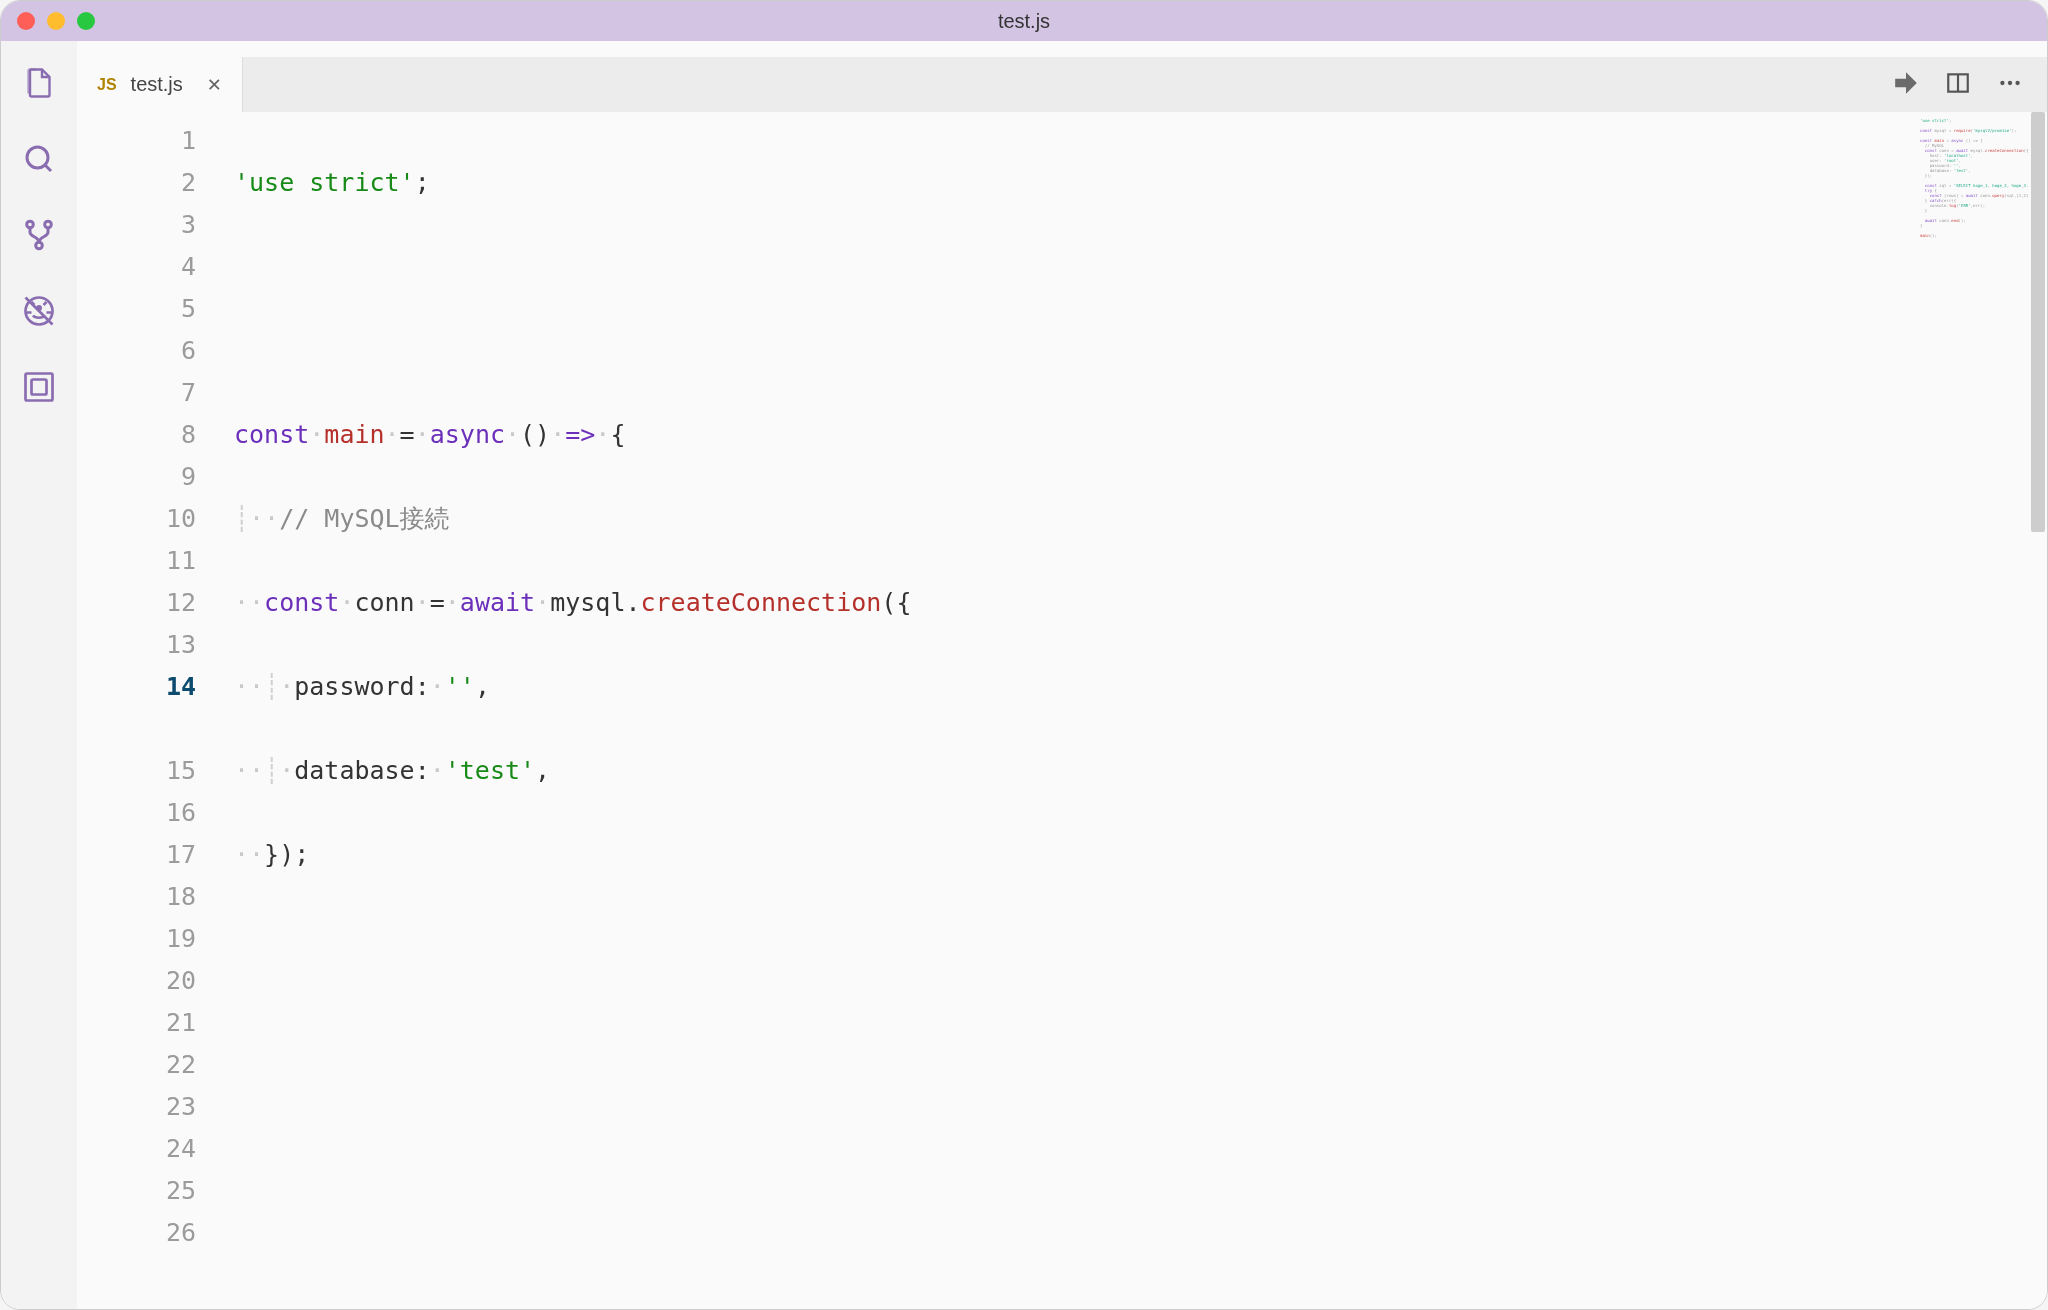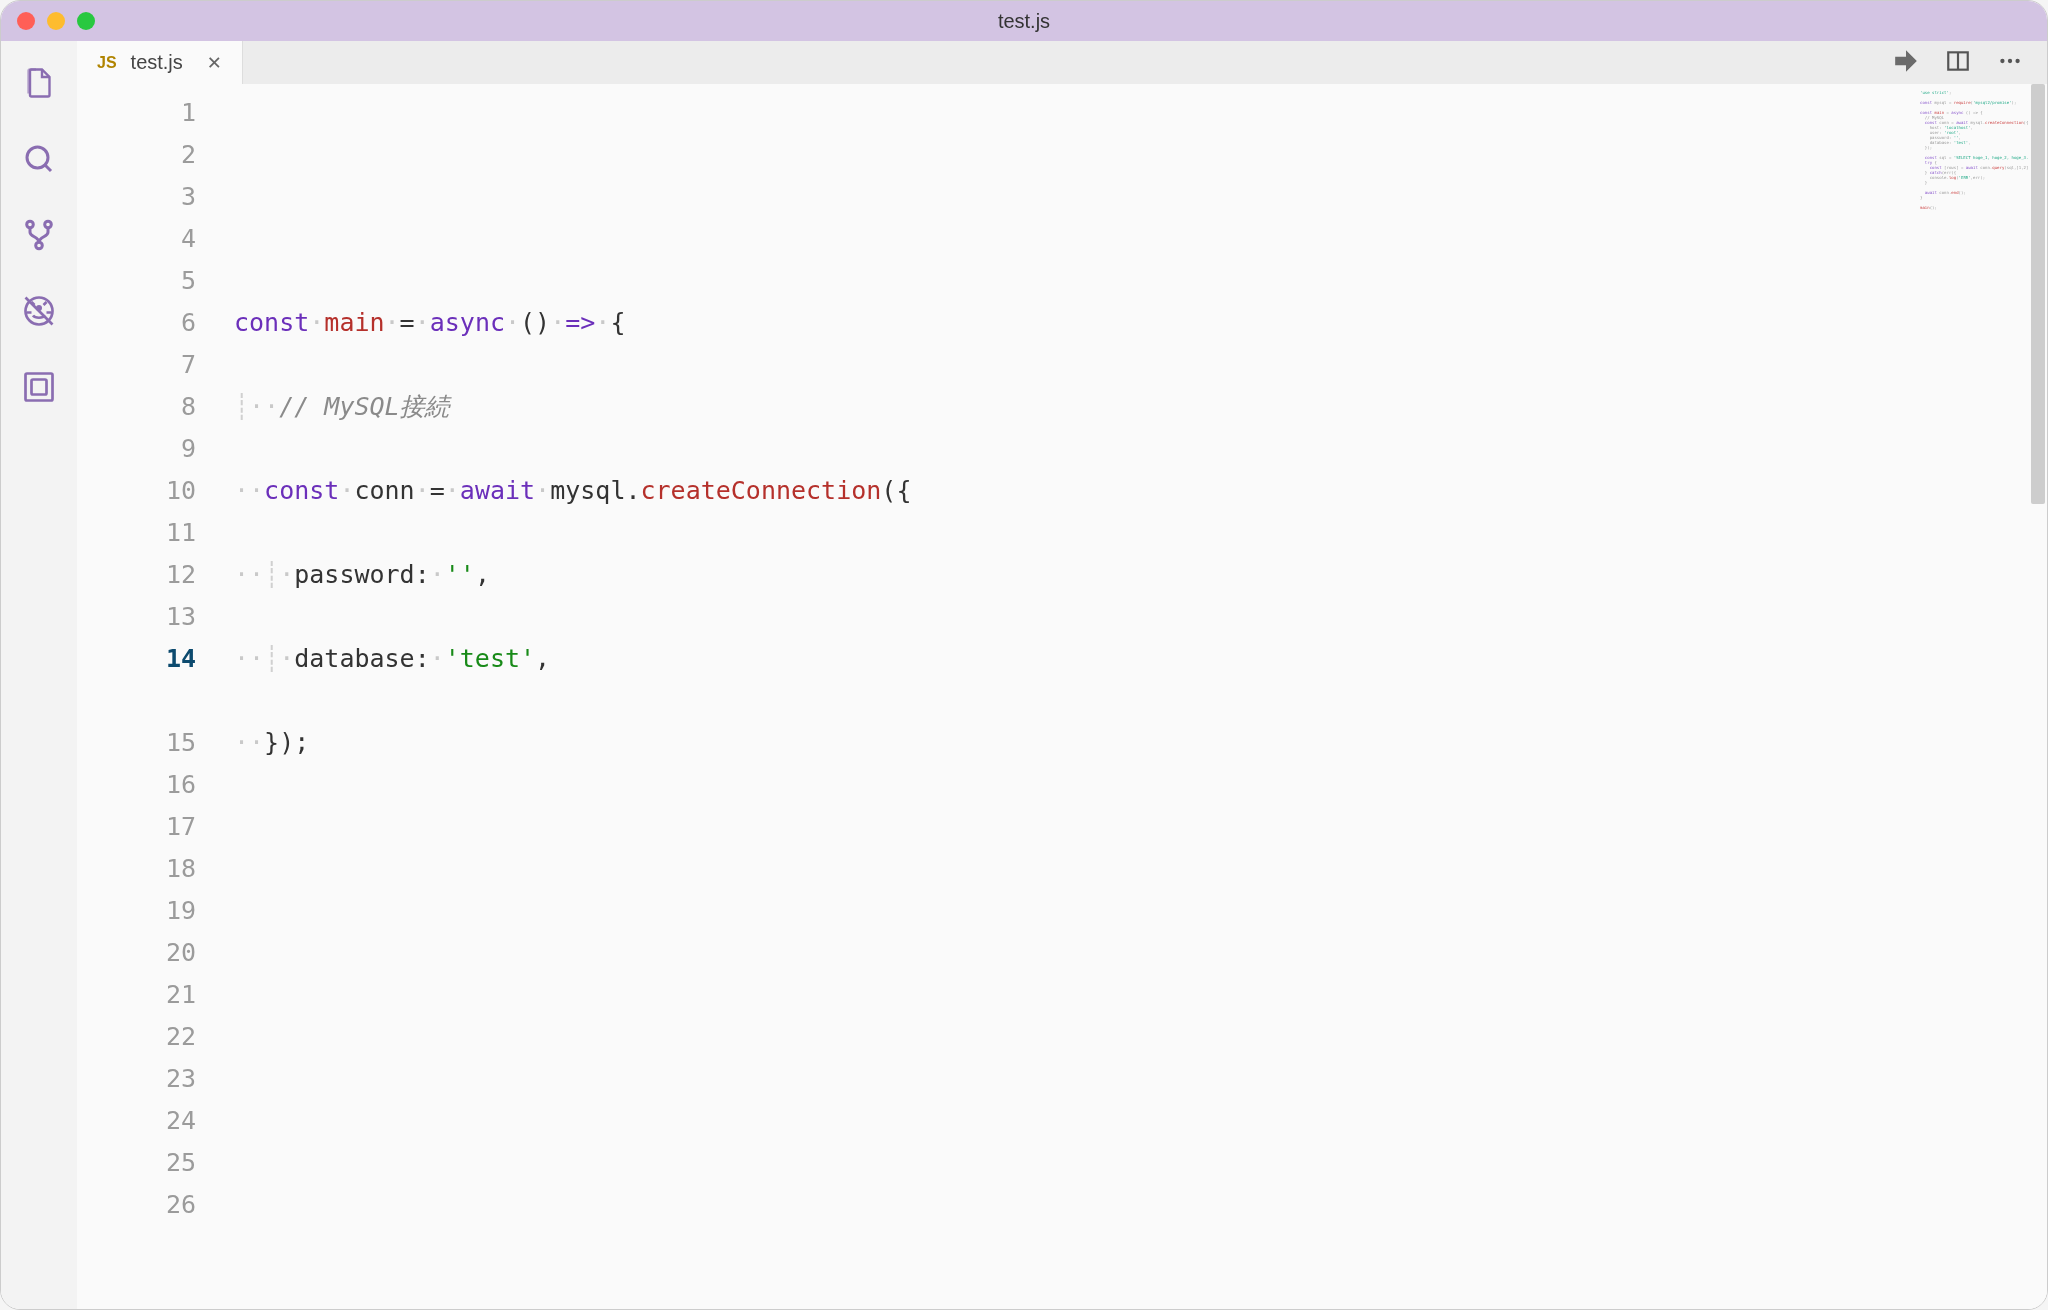--- a/index.html
+++ b/index.html
@@ -16,21 +16,21 @@
     .title-text { position: absolute; left: 0; right: 0; text-align: center; font-size: 20px; color: #333; pointer-events: none; }
     
     .main-area { flex: 1; display: flex; min-height: 0; }
     
     .activity-bar { width: 76px; background: #f3f3f3; display: flex; flex-direction: column; align-items: center; padding-top: 22px; gap: 36px; }
     .ab-icon { width: 40px; height: 40px; display: flex; align-items: center; justify-content: center; color: #8a6db1; cursor: pointer; }
     .ab-icon svg { width: 36px; height: 36px; }
     
     .editor-zone { flex: 1; display: flex; flex-direction: column; background: #fafafa; position: relative; min-width: 0;}
     
-    .tab-row { height: 43px; background: #ececec; display: flex; align-items: stretch; }
+    .tab-row { height: 55px; background: #ececec; display: flex; align-items: stretch; margin-top: 16px; }
     .tab { display: flex; align-items: center; gap: 14px; padding: 0 20px; background: #fafafa; border-right: 1px solid #ddd; font-size: 20px; color: #444; cursor: pointer; }
     .tab .js-badge { font-weight: 700; color: #b08400; font-size: 16px; }
     .tab .close-x { color: #666; font-size: 18px; margin-left: 10px; }
     .tab-actions { margin-left: auto; display: flex; align-items: center; gap: 26px; padding-right: 24px; color: #555; }
     .tab-actions .act { cursor: pointer; }
     .tab-actions svg { width: 26px; height: 26px; }
     
     .editor-body { flex: 1; display: flex; position: relative; overflow: hidden; }
     .gutter { width: 145px; padding-right: 26px; text-align: right; color: #9b9b9b; font-family: Menlo, Consolas, monospace; font-size: 25px; line-height: 42px; padding-top: 8px; user-select: none; }
     .gutter .ln { height: 42px; }
@@ -39,21 +39,21 @@
     .code { flex: 1; font-family: Menlo, Consolas, monospace; font-size: 25px; line-height: 42px; padding-top: 8px; color: #333; white-space: pre; position: relative; }
     .code .row { height: 42px; padding-left: 12px; }
     .code .row.hl { background: #d4eec8; }
     
     .ws { color: #c9c9c9; }
     .guide { color: #d0d0d0; }
     .str { color: #188a18; }
     .kw { color: #6b2fba; }
     .fn { color: #b5302b; font-weight: 500; }
     .prop { color: #333; }
-    .cm { color: #8a8a8a; font-style: italic; }
+    .cm { color: #8a8a8a; }
     .def { color: #b5302b; }
     .punct { color: #333; }
     .ident { color: #333; }
     
     .minimap { position: absolute; top: 0; right: 18px; width: 115px; height: 240px; padding: 6px; font-size: 4px; line-height: 5px; color: #999; font-family: monospace; overflow: hidden; white-space: pre; background: rgba(250,250,250,0.6);}
     .mm-str { color: #2a8; } .mm-kw { color: #85c; } .mm-fn { color: #c44; }
     
     .vscroll { position: absolute; right: 0; top: 0; bottom: 0; width: 18px; background: transparent; }
     .vscroll .thumb { position: absolute; right: 2px; top: 0; width: 14px; height: 420px; background: rgba(120,120,120,0.35); border-radius: 2px; }
   </style>
@@ -168,20 +168,21 @@
           <div class="ln">20</div>
           <div class="ln">21</div>
           <div class="ln">22</div>
           <div class="ln">23</div>
           <div class="ln">24</div>
           <div class="ln">25</div>
           <div class="ln">26</div>
         </div>
 
         <div class="code">
+<div class="row"><span class="str">'use strict'</span><span class="punct">;</span></div>
 <div class="row"></div>
 <div class="row"></div>
 <div class="row"><span class="kw">const</span><span class="ws">·</span><span class="def">main</span><span class="ws">·</span><span class="punct">=</span><span class="ws">·</span><span class="kw">async</span><span class="ws">·</span><span class="punct">()</span><span class="ws">·</span><span class="kw">=&gt;</span><span class="ws">·</span><span class="punct">{</span></div>
 <div class="row"><span class="guide">┊</span><span class="ws">··</span><span class="cm">// MySQL接続</span></div>
 <div class="row"><span class="ws">··</span><span class="kw">const</span><span class="ws">·</span><span class="ident">conn</span><span class="ws">·</span><span class="punct">=</span><span class="ws">·</span><span class="kw">await</span><span class="ws">·</span><span class="ident">mysql</span><span class="punct">.</span><span class="fn">createConnection</span><span class="punct">({</span></div>
 <div class="row"><span class="ws">··</span><span class="guide">┊</span><span class="ws">·</span><span class="prop">password:</span><span class="ws">·</span><span class="str">''</span><span class="punct">,</span></div>
 <div class="row"><span class="ws">··</span><span class="guide">┊</span><span class="ws">·</span><span class="prop">database:</span><span class="ws">·</span><span class="str">'test'</span><span class="punct">,</span></div>
 <div class="row"><span class="ws">··</span><span class="punct">});</span></div>
 <div class="row"></div>
 

